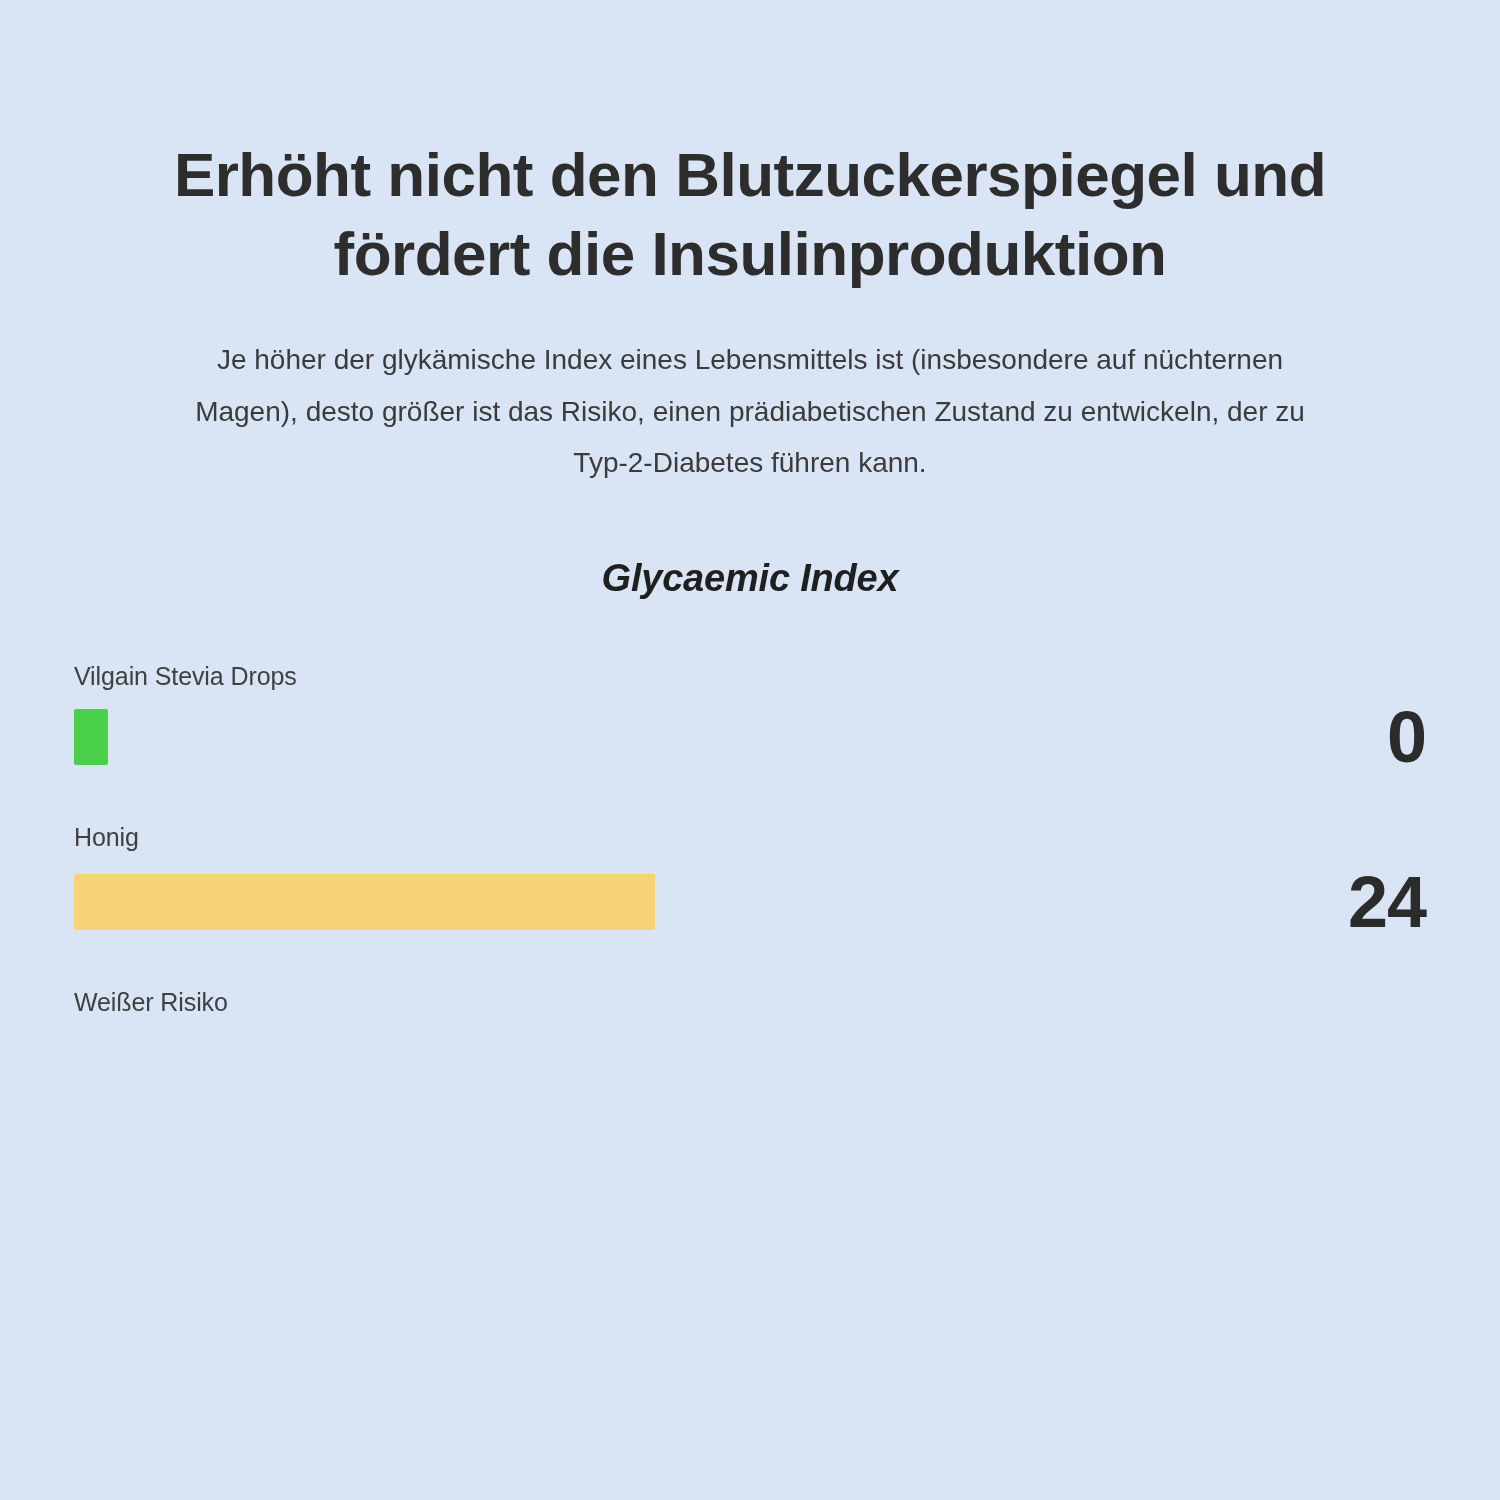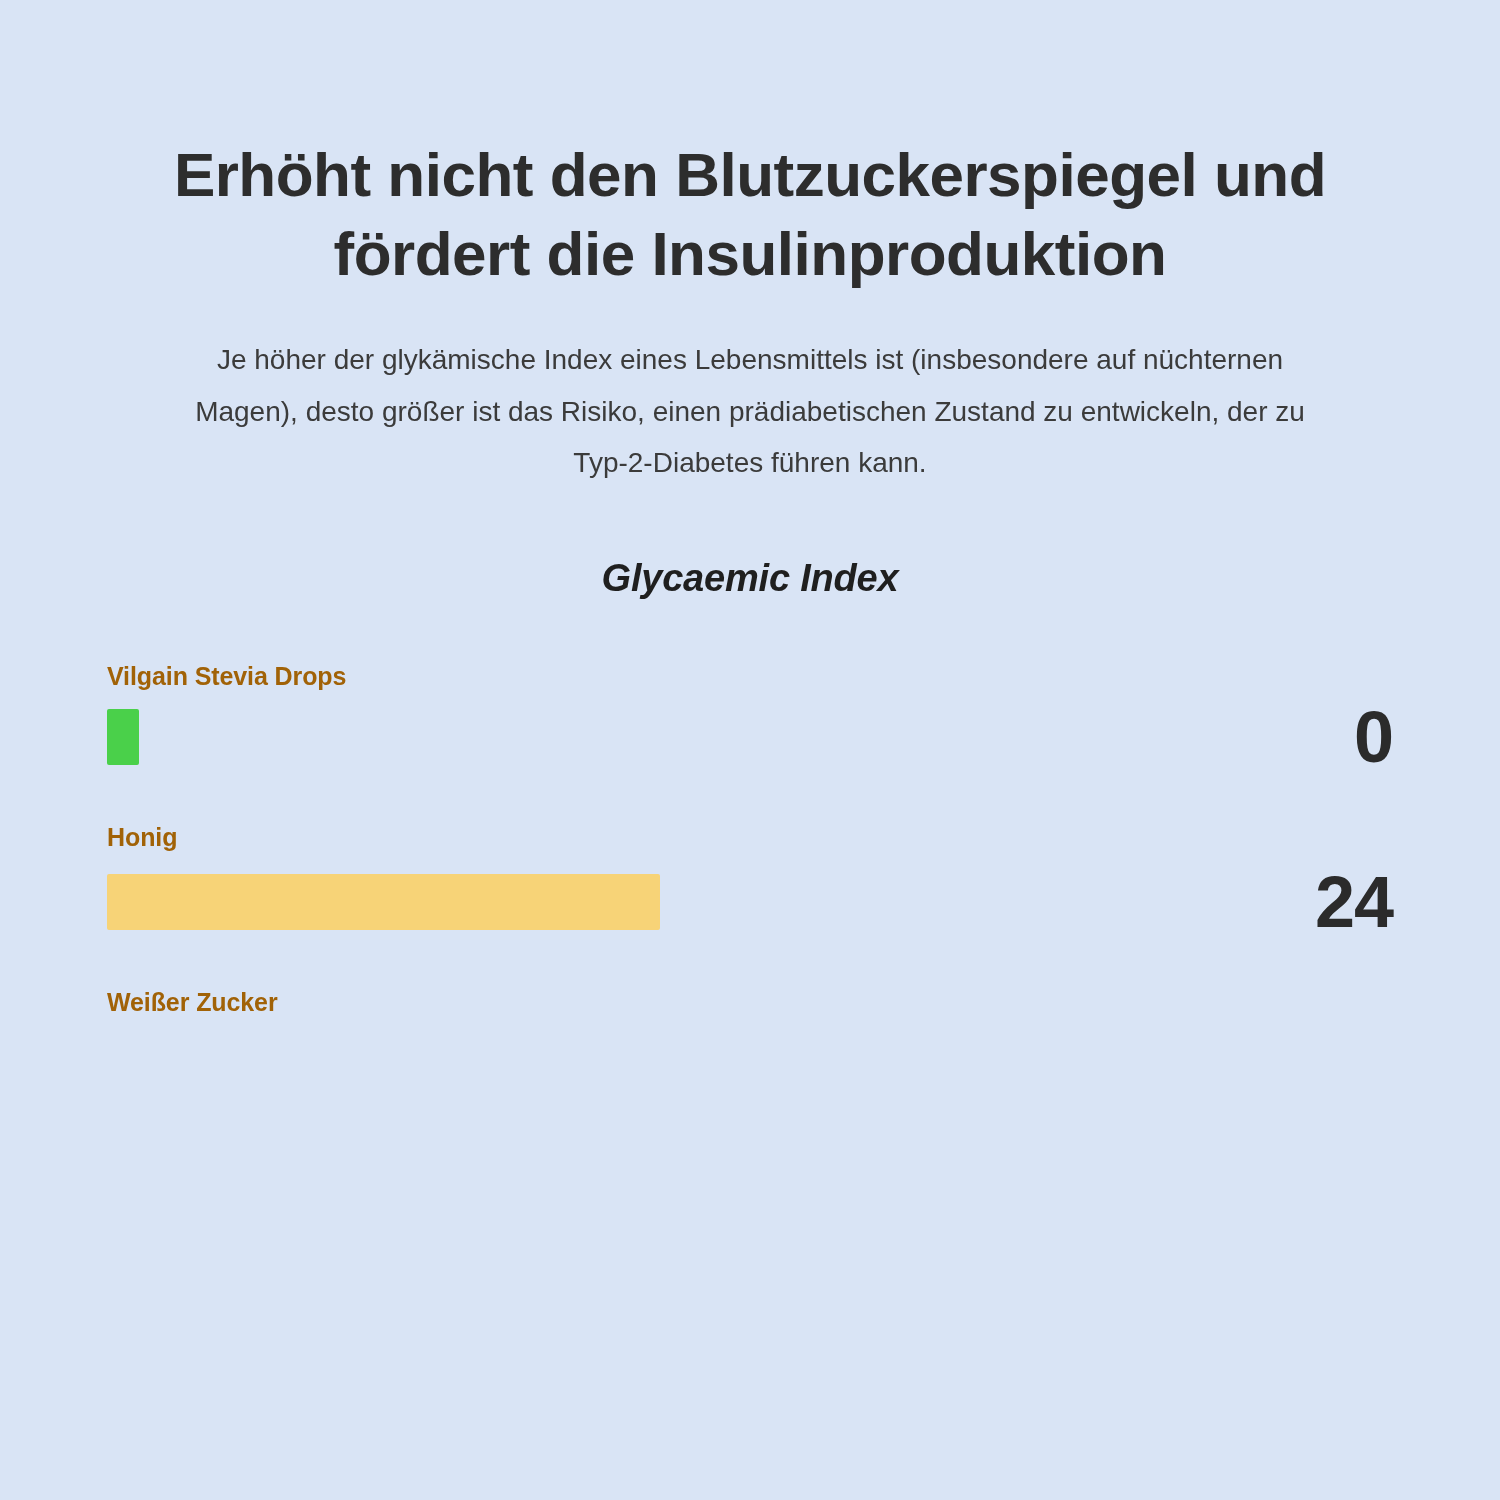--- a/index.html
+++ b/index.html
@@ -12,21 +12,21 @@
     background: #d9e4f5;
     font-family: "Liberation Sans", sans-serif;
     color: #2b2b2b;
     overflow: hidden;
   }
   .page {
     position: relative;
     width: 1500px;
     height: 1500px;
     box-sizing: border-box;
-    padding: 0 107px;
+    padding: 0 74px;
   }
   .headline {
     margin: 0;
     padding-top: 135px;
     font-size: 62px;
     line-height: 1.28;
     font-weight: 700;
     letter-spacing: -0.5px;
     text-align: center;
     color: #2d2d2d;
@@ -55,22 +55,22 @@
   }
   .bar-row {
     position: relative;
     margin-bottom: 58px;
   }
   .bar-row:last-child {
     margin-bottom: 0;
   }
   .bar-label {
     font-size: 25px;
-    font-weight: 700;
-    color: #a16207;
+    font-weight: 400;
+    color: #404040;
     margin-bottom: 22px;
     letter-spacing: -0.1px;
   }
   .bar-track {
     position: relative;
     height: 56px;
   }
   .bar-fill {
     position: absolute;
     left: 0;
@@ -116,17 +116,17 @@
 
     <div class="bar-row row-2">
       <div class="bar-label">Honig</div>
       <div class="bar-track">
         <div class="bar-fill" style="width:43%; background:#f7d377;"></div>
         <div class="bar-value">24</div>
       </div>
     </div>
 
     <div class="bar-row row-3">
-      <div class="bar-label">Weißer Zucker</div>
+      <div class="bar-label">Weißer Risiko</div>
     </div>
 
   </div>
 </div>
 
 </body></html>

